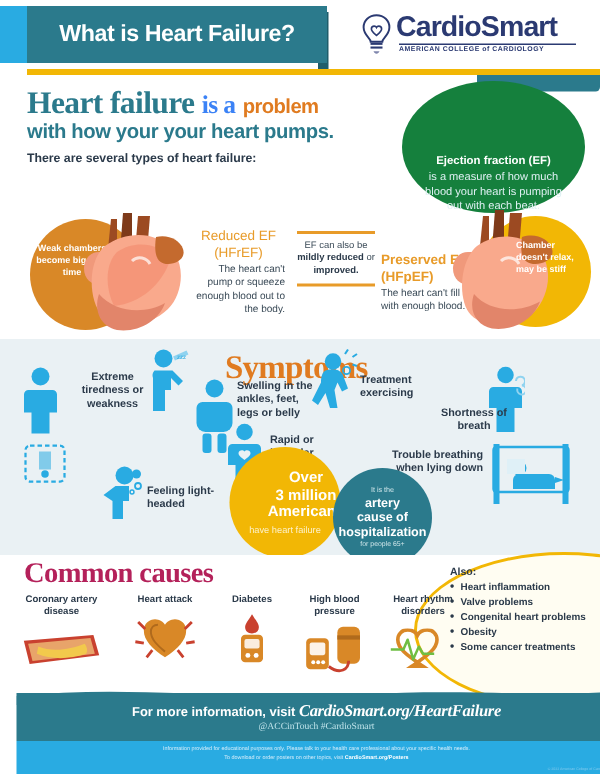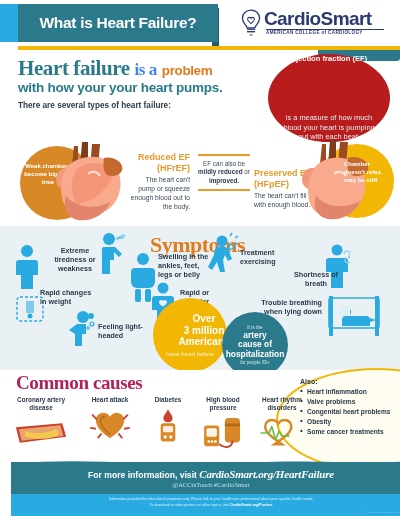--- a/index.html
+++ b/index.html
@@ -44,33 +44,33 @@
   .head-1 .prob { font-size:13.5px; color:#E07B20; font-family:"Liberation Sans", sans-serif; font-weight:bold;}
   .head-2 { position:absolute; left:18px; top:30px; font-size:13.5px; font-weight:bold; color:#2b7a8c; letter-spacing:-0.25px; }
   .sub-lead { position:absolute; left:18px; top:51px; font-size:8.2px; font-weight:bold; color:#2b3a4a; }
   .bullets { position:absolute; left:22px; top:63px; font-size:7.6px; color:#2b3a4a; line-height:11px; list-style:none; }
   .bullets li { position:relative; padding-left:9px; }
   .bullets li::before { content:"•"; position:absolute; left:0; top:-1px; color:#2b3a4a; font-size:9px; }
 
   
   .ef-circle {
     position:absolute; left:268px; top:4px; width:122px; height:88px;
-    background:#b91c1c; border-radius:50%;
-    display:flex; flex-direction:column; align-items:center; justify-content:space-between;
+    background:#15803d; border-radius:50%;
+    display:flex; flex-direction:column; align-items:center; justify-content:flex-end;
     text-align:center; padding:0 10px;
   }
   .ef-circle .t1 { color:#fff; font-size:7.6px; font-weight:bold; line-height:10px; }
   .ef-circle .t2 { color:#dff0f3; font-size:7.4px; line-height:9.6px; margin-top:1px; }
 
   
   .heart-orange-blob { position:absolute; left:20px; top:96px; width:74px; height:74px; background:#D98827; border-radius:50%; }
   .blob-label { position:absolute; left:24px; top:112px; width:48px; text-align:center; color:#fff; font-size:6px; font-weight:bold; line-height:8px; }
   .heartimg-1 { position:absolute; left:52px; top:90px; width:72px; height:84px; }
   .hfref { position:absolute; left:128px; top:102px; width:62px; text-align:right; }
-  .hfref .ttl { color:#E89B29; font-size:9px; font-weight:bold; line-height:10.5px; }
+  .hfref .ttl { color:#E89B29; font-size:9px; font-weight:normal; line-height:10.5px;text-align:center; }
   .hfref .bdy { color:#3a4a57; font-size:6.7px; line-height:9px; margin-top:2px; }
 
   .mid-note { position:absolute; left:196px; top:104px; width:56px; text-align:center; }
   .mid-note .rule { width:52px; height:1.6px; background:#E89B29; margin:0 auto; }
   .mid-note .txt { font-size:6.3px; color:#3a4a57; line-height:8.6px; padding:4px 0; }
   .mid-note .txt b { color:#2b3a4a; }
 
   .hfpef { position:absolute; left:254px; top:118px; width:58px; }
   .hfpef .ttl { color:#E89B29; font-size:9px; font-weight:bold; line-height:10.5px; }
   .hfpef .bdy { color:#3a4a57; font-size:6.7px; line-height:9px; margin-top:2px; }
@@ -243,21 +243,20 @@
       <path d="M18 7 l9-4" stroke="#8fd3f0" stroke-width="3" fill="none"></path>
       <text x="20" y="7" font-size="4" fill="#29ABE2" font-family="Liberation Sans, sans-serif">zzz</text>
     </svg>
     <div class="sym-lbl" style="left:52px; top:20px; width:46px; text-align:center;">Extreme tiredness or weakness</div>
 
     <svg class="person" style="left:16px; top:70px; width:28px; height:26px;" viewBox="0 0 28 26">
       <rect x="1" y="1" width="26" height="24" rx="3" fill="none" stroke="#29ABE2" stroke-width="1.5" stroke-dasharray="3 2"></rect>
       <path d="M10 5 h8 v12 h-8z" fill="#29ABE2" opacity="0.55"></path>
       <circle cx="14" cy="20" r="2.5" fill="#29ABE2"></circle>
     </svg>
-    <div class="sym-lbl" style="left:40px; top:62px; width:56px;">Rapid changes in weight</div>
 
     <svg class="person" style="left:66px; top:84px; width:30px; height:36px;" viewBox="0 0 30 36">
       <circle cx="17" cy="7" r="6" fill="#29ABE2"></circle>
       <path d="M11 14 h9 v10 h-4 v12 h-7 v-12 l-6 -4 z" fill="#29ABE2"></path>
       <circle cx="25" cy="6" r="3" fill="#29ABE2"></circle>
       <circle cx="26" cy="14" r="2" fill="none" stroke="#29ABE2" stroke-width="1.2"></circle>
       <circle cx="22" cy="18" r="1.3" fill="none" stroke="#29ABE2" stroke-width="1"></circle>
     </svg>
     <div class="sym-lbl" style="left:98px; top:96px; width:48px;">Feeling light-headed</div>
 

